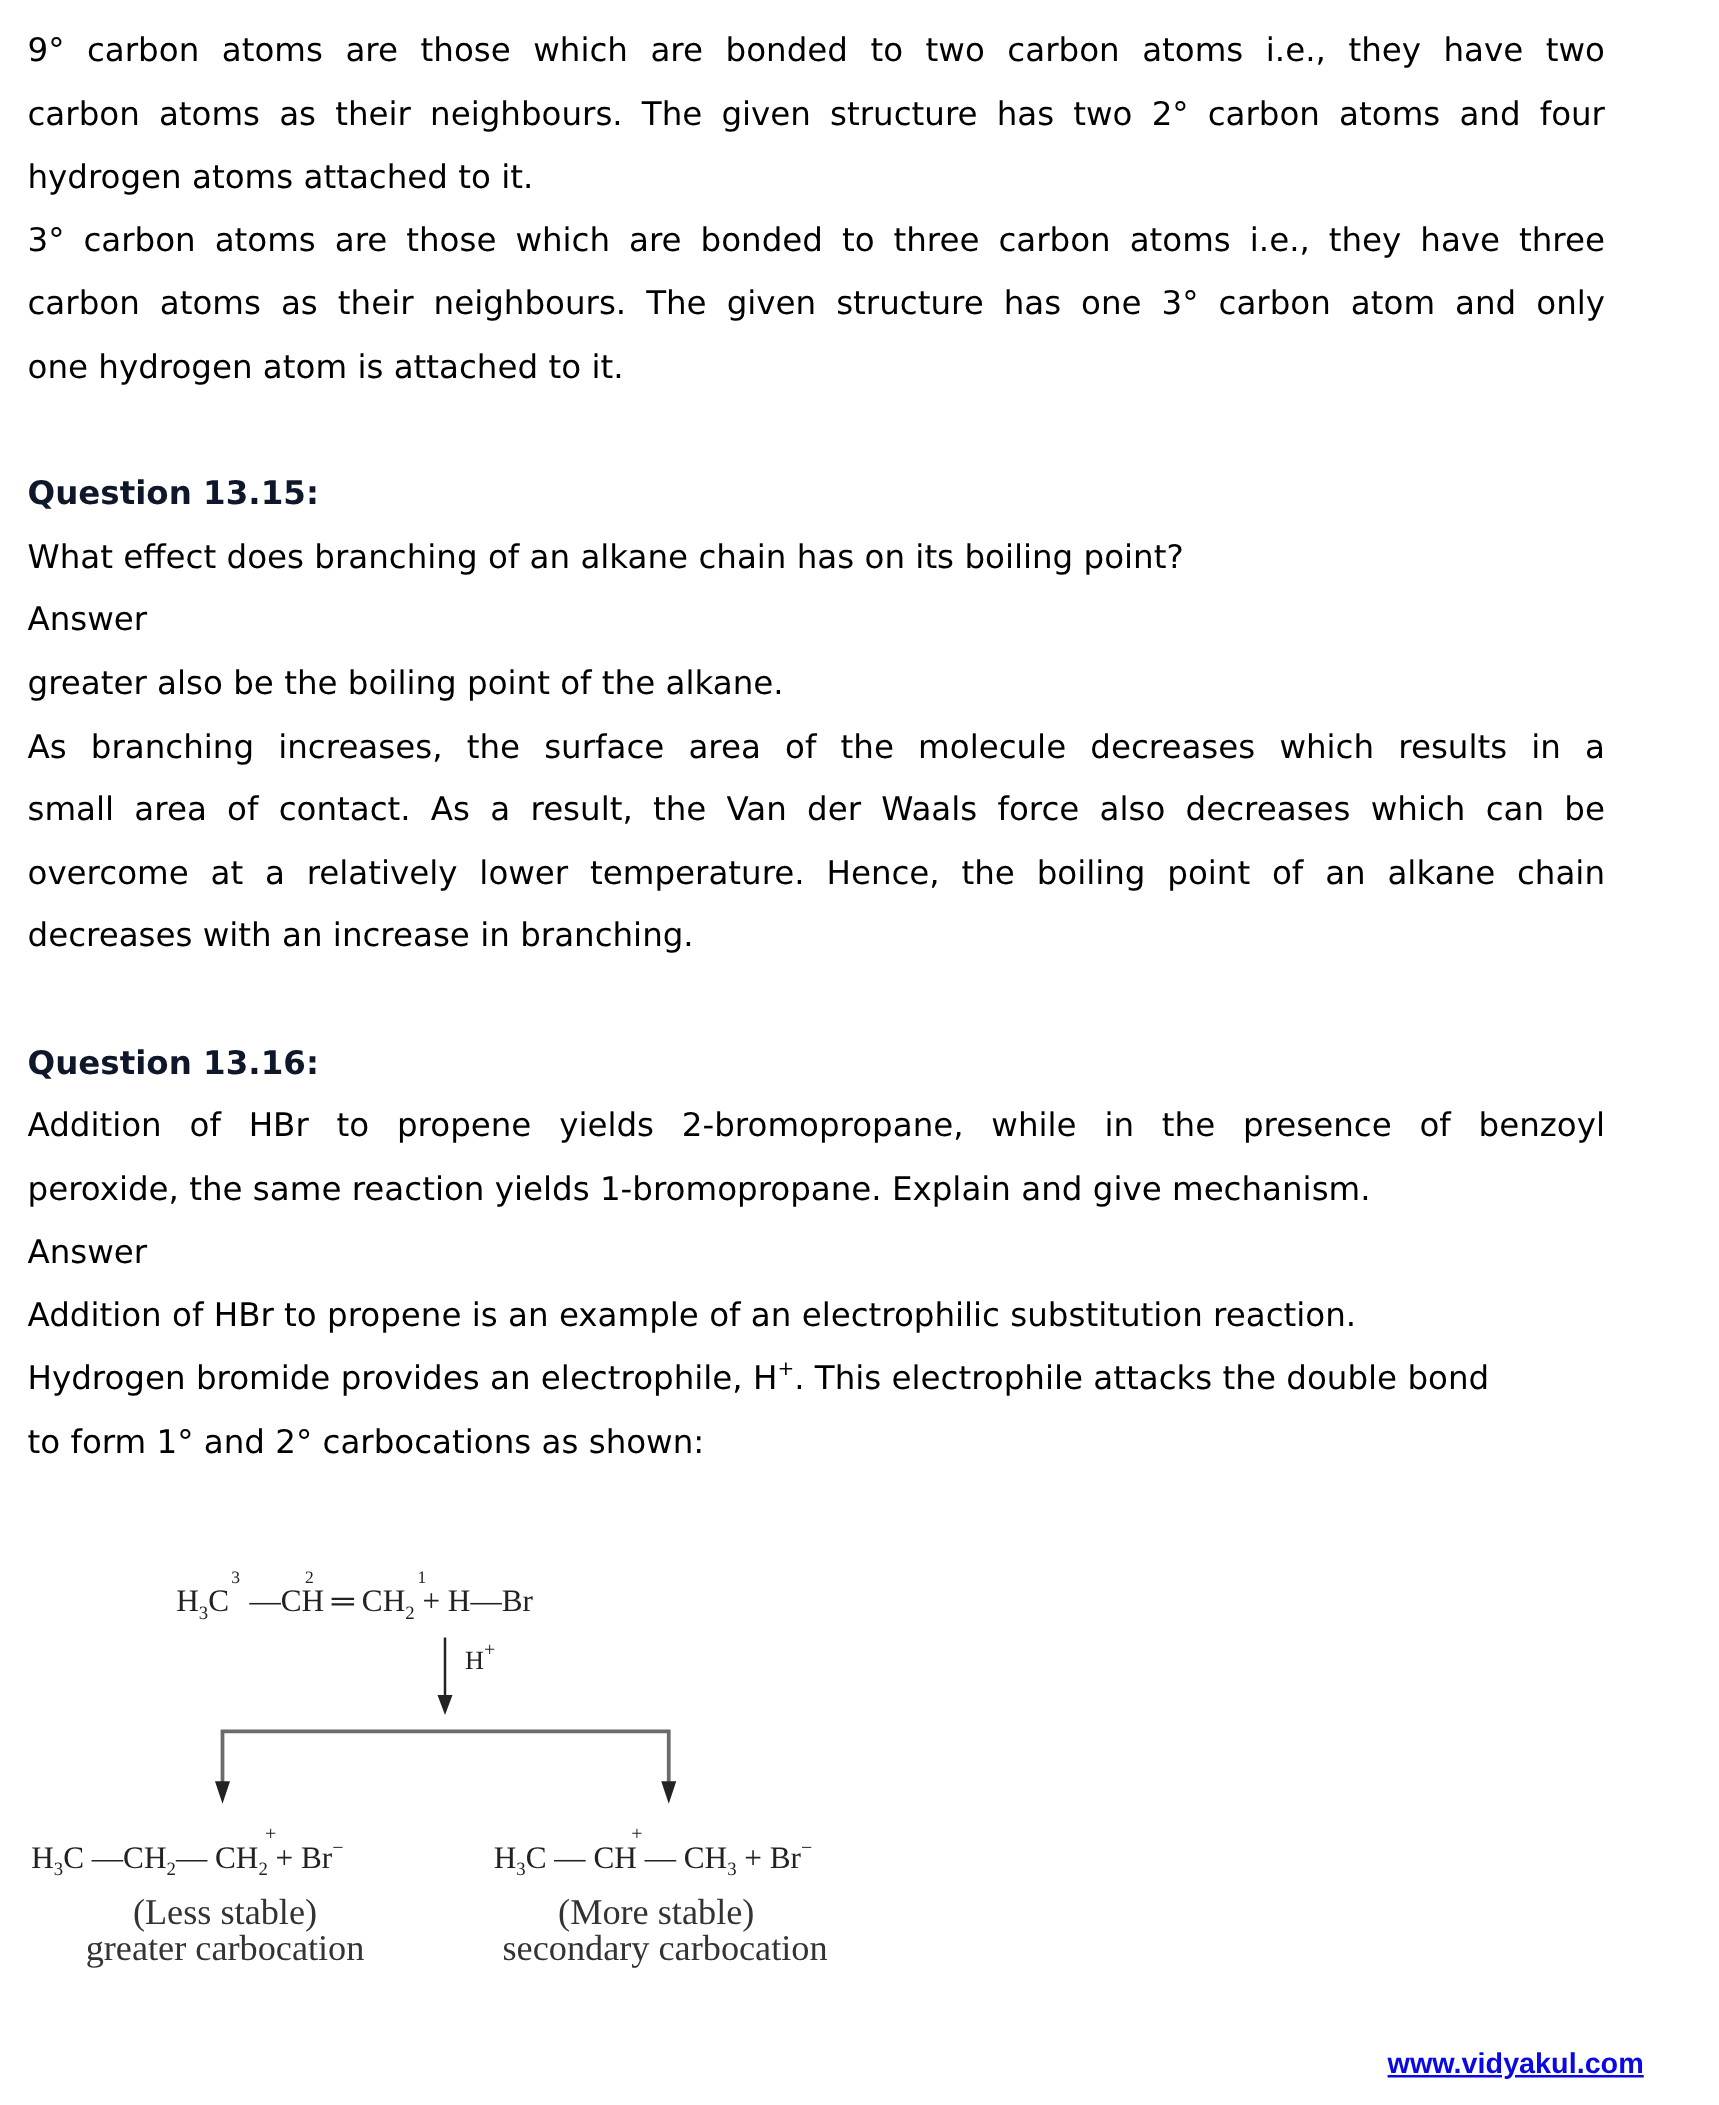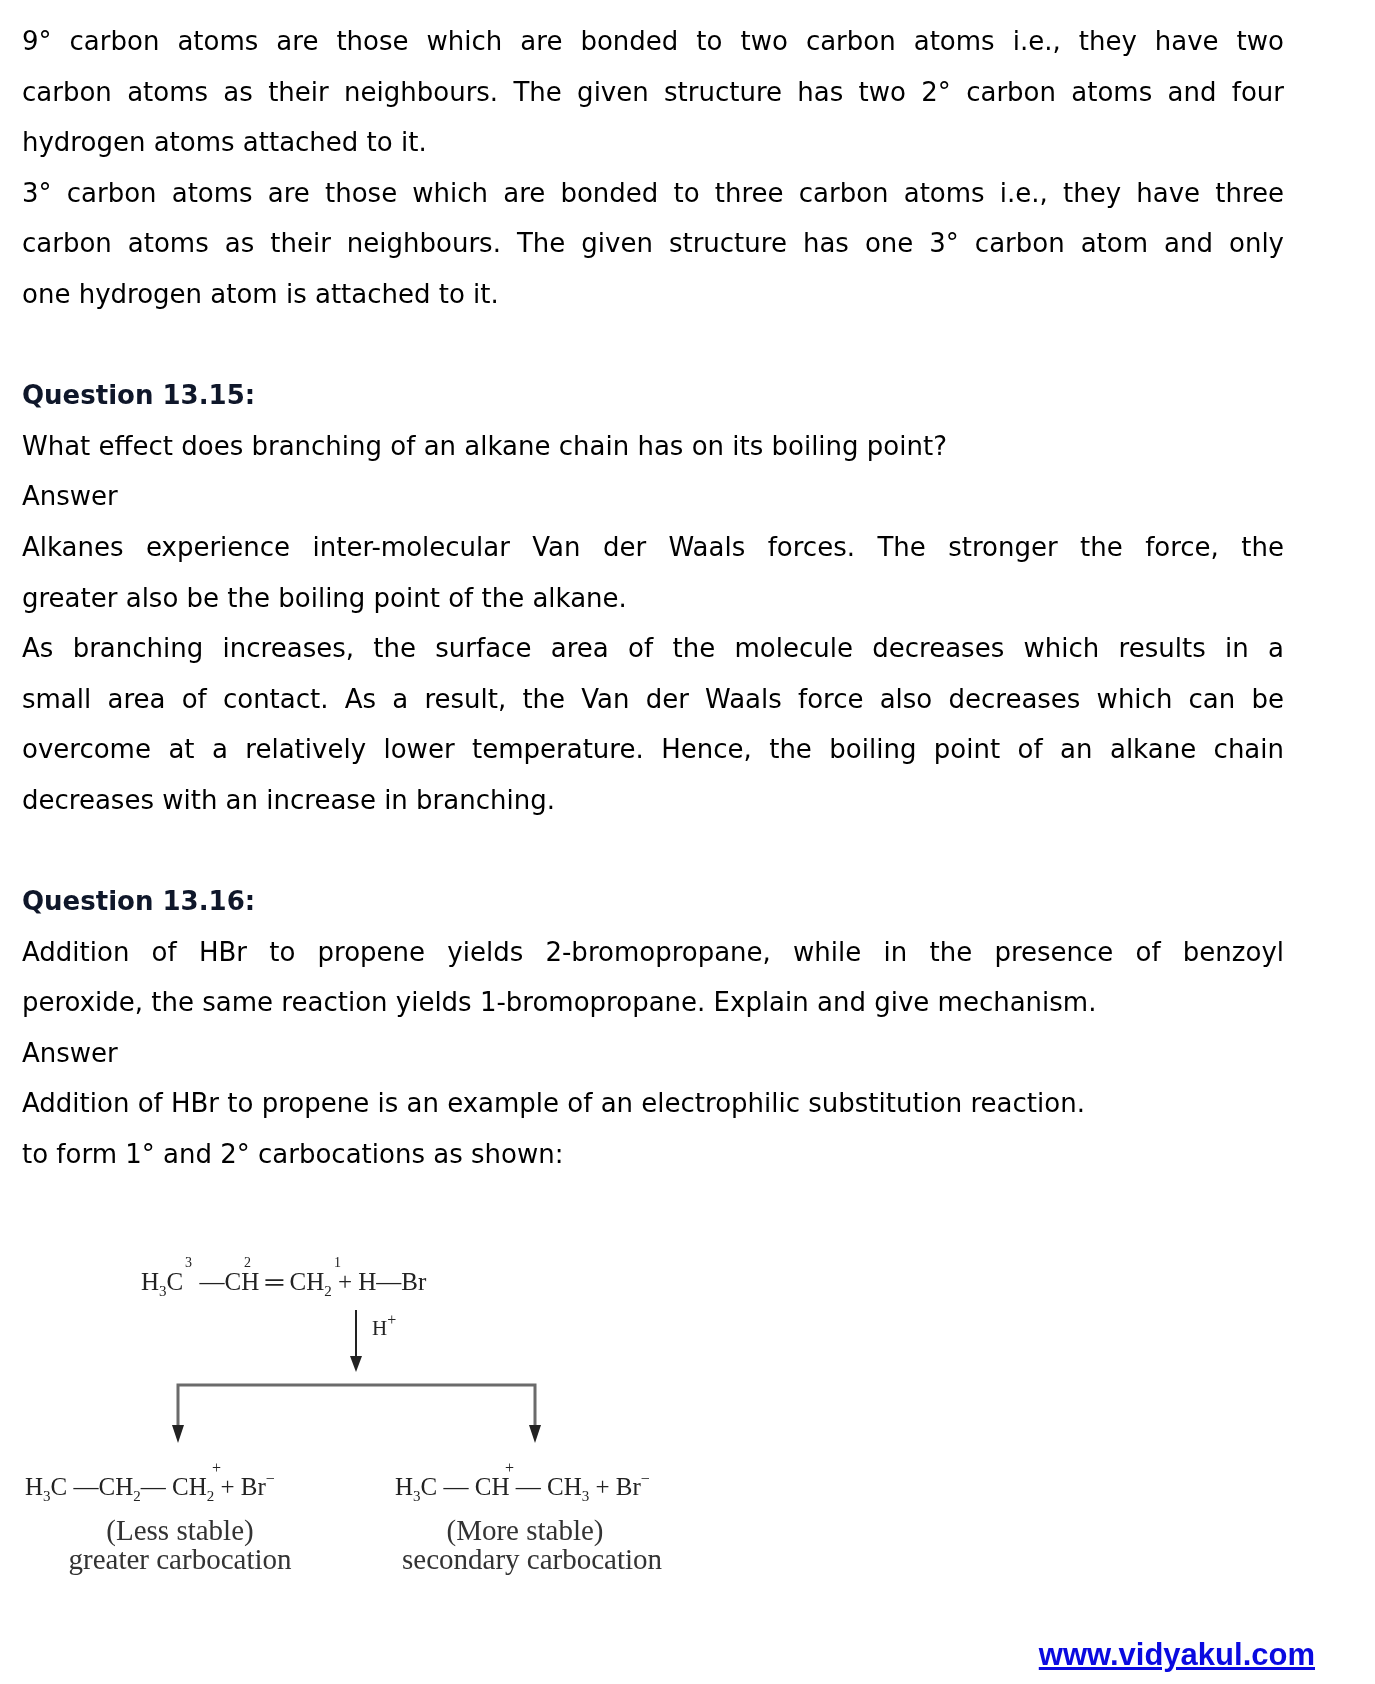--- a/index.html
+++ b/index.html
@@ -13,51 +13,51 @@
   sup { font-size: 16px; line-height: 0; position: relative; top: -2px; }
 
   
   .diagram { position: absolute; left: 0; top: 0; width: 1375px; height: 1684px; pointer-events: none; }
   .chem { position: absolute; font-family: "Liberation Serif", serif; color: #222; font-size: 25px; white-space: nowrap; }
   .chem sub { font-size: 15px; }
   .chem .num { position: absolute; font-size: 14px; }
   .lbl { position: absolute; font-family: "Liberation Serif", serif; color: #333; font-size: 29px; text-align: center; white-space: nowrap; }
 
   .footer-link { position: absolute; right: 60px; top: 1637px; font-family: "Liberation Sans", sans-serif; font-weight: bold;
-                 font-size: 31px; color: #0a0ae0; text-decoration: underline; pointer-events: auto; margin-left: 38px; }
+                 font-size: 23px; color: #0a0ae0; text-decoration: underline; pointer-events: auto; margin-left: 38px; }
 </style>
 </head>
 <body>
 
 <div class="page">
   <div style="height:16px"></div>
   <div class="line just">9° carbon atoms are those which are bonded to two carbon atoms i.e., they have two</div>
   <div class="line just">carbon atoms as their neighbours. The given structure has two 2° carbon atoms and four</div>
   <div class="line">hydrogen atoms attached to it.</div>
   <div class="line just">3° carbon atoms are those which are bonded to three carbon atoms i.e., they have three</div>
   <div class="line just">carbon atoms as their neighbours. The given structure has one 3° carbon atom and only</div>
   <div class="line">one hydrogen atom is attached to it.</div>
   <div class="gap"></div>
 
   <div class="qhead">Question 13.15:</div>
   <div class="line">What effect does branching of an alkane chain has on its boiling point?</div>
   <div class="line">Answer</div>
-  <div class="line just">Alkanes experience inter-molecular Van der Waals forces. The stronger the force, the</div>
   <div class="line">greater also be the boiling point of the alkane.</div>
   <div class="line just">As branching increases, the surface area of the molecule decreases which results in a</div>
   <div class="line just">small area of contact. As a result, the Van der Waals force also decreases which can be</div>
   <div class="line just">overcome at a relatively lower temperature. Hence, the boiling point of an alkane chain</div>
   <div class="line">decreases with an increase in branching.</div>
   <div class="gap"></div>
 
   <div class="qhead">Question 13.16:</div>
   <div class="line just">Addition of HBr to propene yields 2-bromopropane, while in the presence of benzoyl</div>
   <div class="line">peroxide, the same reaction yields 1-bromopropane. Explain and give mechanism.</div>
   <div class="line">Answer</div>
   <div class="line">Addition of HBr to propene is an example of an electrophilic substitution reaction.</div>
+  <div class="line"><span>Hydrogen bromide provides an electrophile, H</span><sup>+</sup><span>. This electrophile attacks the double bond</span></div>
   <div class="line">to form 1° and 2° carbocations as shown:</div>
 </div>
 
 <div class="diagram">
   <svg width="1375" height="1684" style="position:absolute;left:0;top:0">
 
     <line x1="356" y1="1310" x2="356" y2="1360" stroke="#222" stroke-width="2"></line>
     <polygon points="350,1356 362,1356 356,1372" fill="#222"></polygon>
 
     <polyline points="178,1428 178,1385 535,1385 535,1428" fill="none" stroke="#6b6b6b" stroke-width="3"></polyline>

